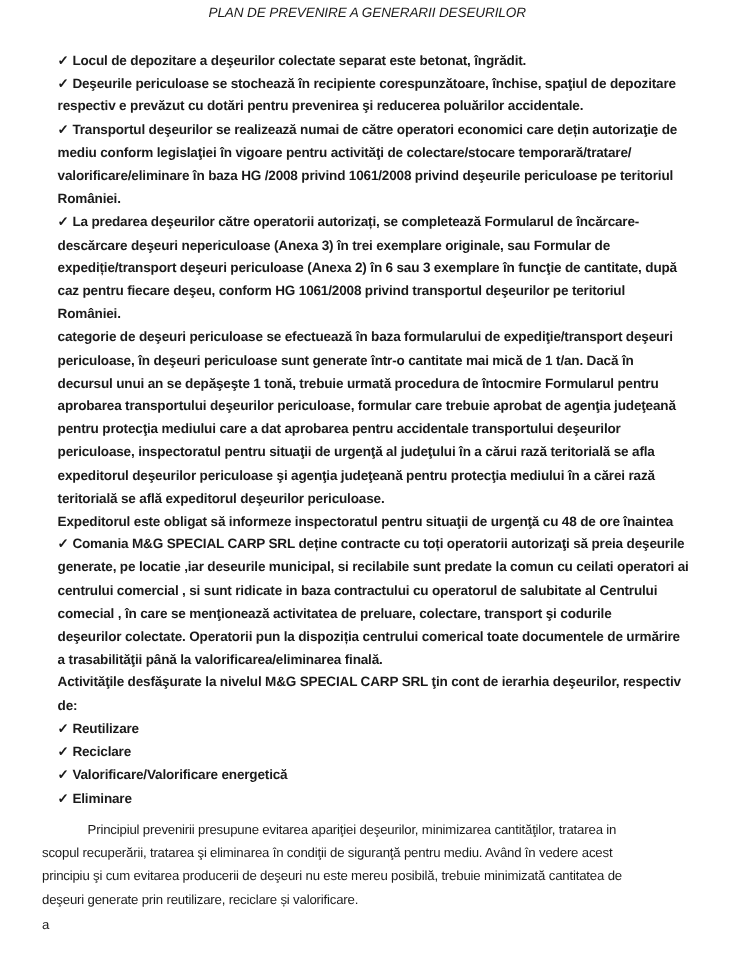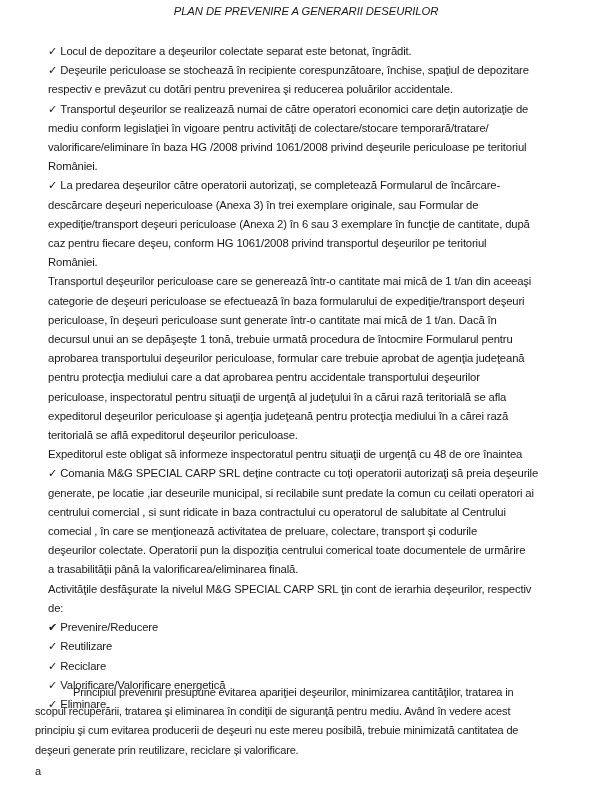--- a/index.html
+++ b/index.html
@@ -2,21 +2,21 @@
 <html><head>
 <meta charset="utf-8">
 <style>
   html, body { margin: 0; padding: 0; background: #ffffff; }
   body { width: 612px; height: 800px; overflow: hidden; position: relative;
          font-family: "Liberation Sans", sans-serif; color: #1a1a1a; }
   .page { position: absolute; left: 0; top: 0; width: 612px; height: 800px; }
   .title { position: absolute; top: 5px; left: 0; width: 612px; text-align: center;
            font-size: 11.3px; letter-spacing: -0.1px; font-style: italic; }
   .block { position: absolute; left: 48px; width: 552px; font-size: 11.3px; line-height: 19.2px; letter-spacing: -0.15px; }
-  .block p { margin: 0; }
+  .block p { margin: 0; font-weight: bold; }
   .chk { display: inline-block; margin-right: 3px; }
   .lower { position: absolute; left: 10px; width: 592px; font-size: 11px; line-height: 19.2px; letter-spacing: -0.15px; margin-left: 25px; }
   .lower p { margin: 0; }
   .ind { display: inline-block; width: 38px; }
 </style>
 </head>
 <body>
 
 <div class="page">
   <div class="title">PLAN DE PREVENIRE A GENERARII DESEURILOR</div>
@@ -27,39 +27,37 @@
       <p><span>respectiv e prevăzut cu dotări pentru prevenirea şi reducerea poluărilor accidentale.</span></p>
       <p><span class="chk">✓</span><span>Transportul deşeurilor se realizează numai de către operatori economici care dețin autorizaţie de</span></p>
       <p><span>mediu conform legislaţiei în vigoare pentru activităţi de colectare/stocare temporară/tratare/</span></p>
       <p><span>valorificare/eliminare în baza HG /2008 privind 1061/2008 privind deşeurile periculoase pe teritoriul</span></p>
       <p><span>României.</span></p>
       <p><span class="chk">✓</span><span>La predarea deşeurilor către operatorii autorizați, se completează Formularul de încărcare-</span></p>
       <p><span>descărcare deşeuri nepericuloase (Anexa 3) în trei exemplare originale, sau Formular de</span></p>
       <p><span>expediție/transport deşeuri periculoase (Anexa 2) în 6 sau 3 exemplare în funcţie de cantitate, după</span></p>
       <p><span>caz pentru fiecare deşeu, conform HG 1061/2008 privind transportul deşeurilor pe teritoriul</span></p>
       <p><span>României.</span></p>
-      <p><span>Transportul deşeurilor periculoase care se generează într-o cantitate mai mică de 1 t/an din aceeaşi</span></p>
       <p><span>categorie de deşeuri periculoase se efectuează în baza formularului de expediţie/transport deşeuri</span></p>
       <p><span>periculoase, în   deşeuri periculoase sunt generate într-o cantitate mai mică de 1 t/an. Dacă în</span></p>
       <p><span>decursul unui an se depăşeşte 1 tonă, trebuie urmată procedura  de întocmire Formularul pentru</span></p>
       <p><span>aprobarea transportului deşeurilor periculoase, formular care trebuie aprobat de agenţia judeţeană</span></p>
       <p><span>pentru protecţia mediului care a dat aprobarea pentru accidentale transportului deşeurilor</span></p>
       <p><span>periculoase, inspectoratul pentru situaţii de urgenţă al judeţului în a cărui rază teritorială se afla</span></p>
       <p><span>expeditorul deşeurilor periculoase şi agenţia judeţeană pentru protecţia mediului în a cărei rază</span></p>
       <p><span>teritorială se află expeditorul deşeurilor periculoase.</span></p>
       <p><span>Expeditorul este obligat să informeze inspectoratul pentru situaţii de urgenţă cu 48 de ore înaintea</span></p>
       <p><span class="chk">✓</span><span>Comania M&amp;G SPECIAL CARP  SRL deține contracte cu toți operatorii autorizaţi să preia deşeurile</span></p>
       <p><span>generate, pe locatie ,iar deseurile municipal, si recilabile sunt predate la comun cu ceilati operatori ai</span></p>
       <p><span>centrului comercial , si sunt ridicate in baza contractului cu operatorul de salubitate al Centrului</span></p>
       <p><span>comecial , în care se menţionează activitatea de preluare, colectare, transport şi codurile</span></p>
       <p><span>deşeurilor colectate. Operatorii pun la dispoziția centrului comerical  toate documentele de urmărire</span></p>
       <p><span>a trasabilităţii până la valorificarea/eliminarea finală.</span></p>
       <p><span>Activităţile desfăşurate la nivelul M&amp;G SPECIAL CARP  SRL ţin cont de ierarhia deşeurilor, respectiv</span></p>
       <p><span>de:</span></p>
-      <p><span class="chk">✔</span><span>Prevenire/Reducere</span></p>
       <p><span class="chk">✓</span><span>Reutilizare</span></p>
       <p><span class="chk">✓</span><span>Reciclare</span></p>
       <p><span class="chk">✓</span><span>Valorificare/Valorificare energetică</span></p>
       <p><span class="chk">✓</span><span>Eliminare</span></p>
     </div>
 
   <div class="lower" id="principle" style="top:683px;">
       <p><span class="ind"></span><span>Principiul prevenirii presupune evitarea apariţiei deşeurilor, minimizarea cantităţilor, tratarea in</span></p>
       <p><span>scopul  recuperării, tratarea şi eliminarea în condiţii de siguranţă pentru mediu. Având în vedere acest</span></p>
       <p><span>principiu şi cum evitarea producerii de deşeuri nu este mereu posibilă, trebuie minimizată cantitatea de</span></p>

